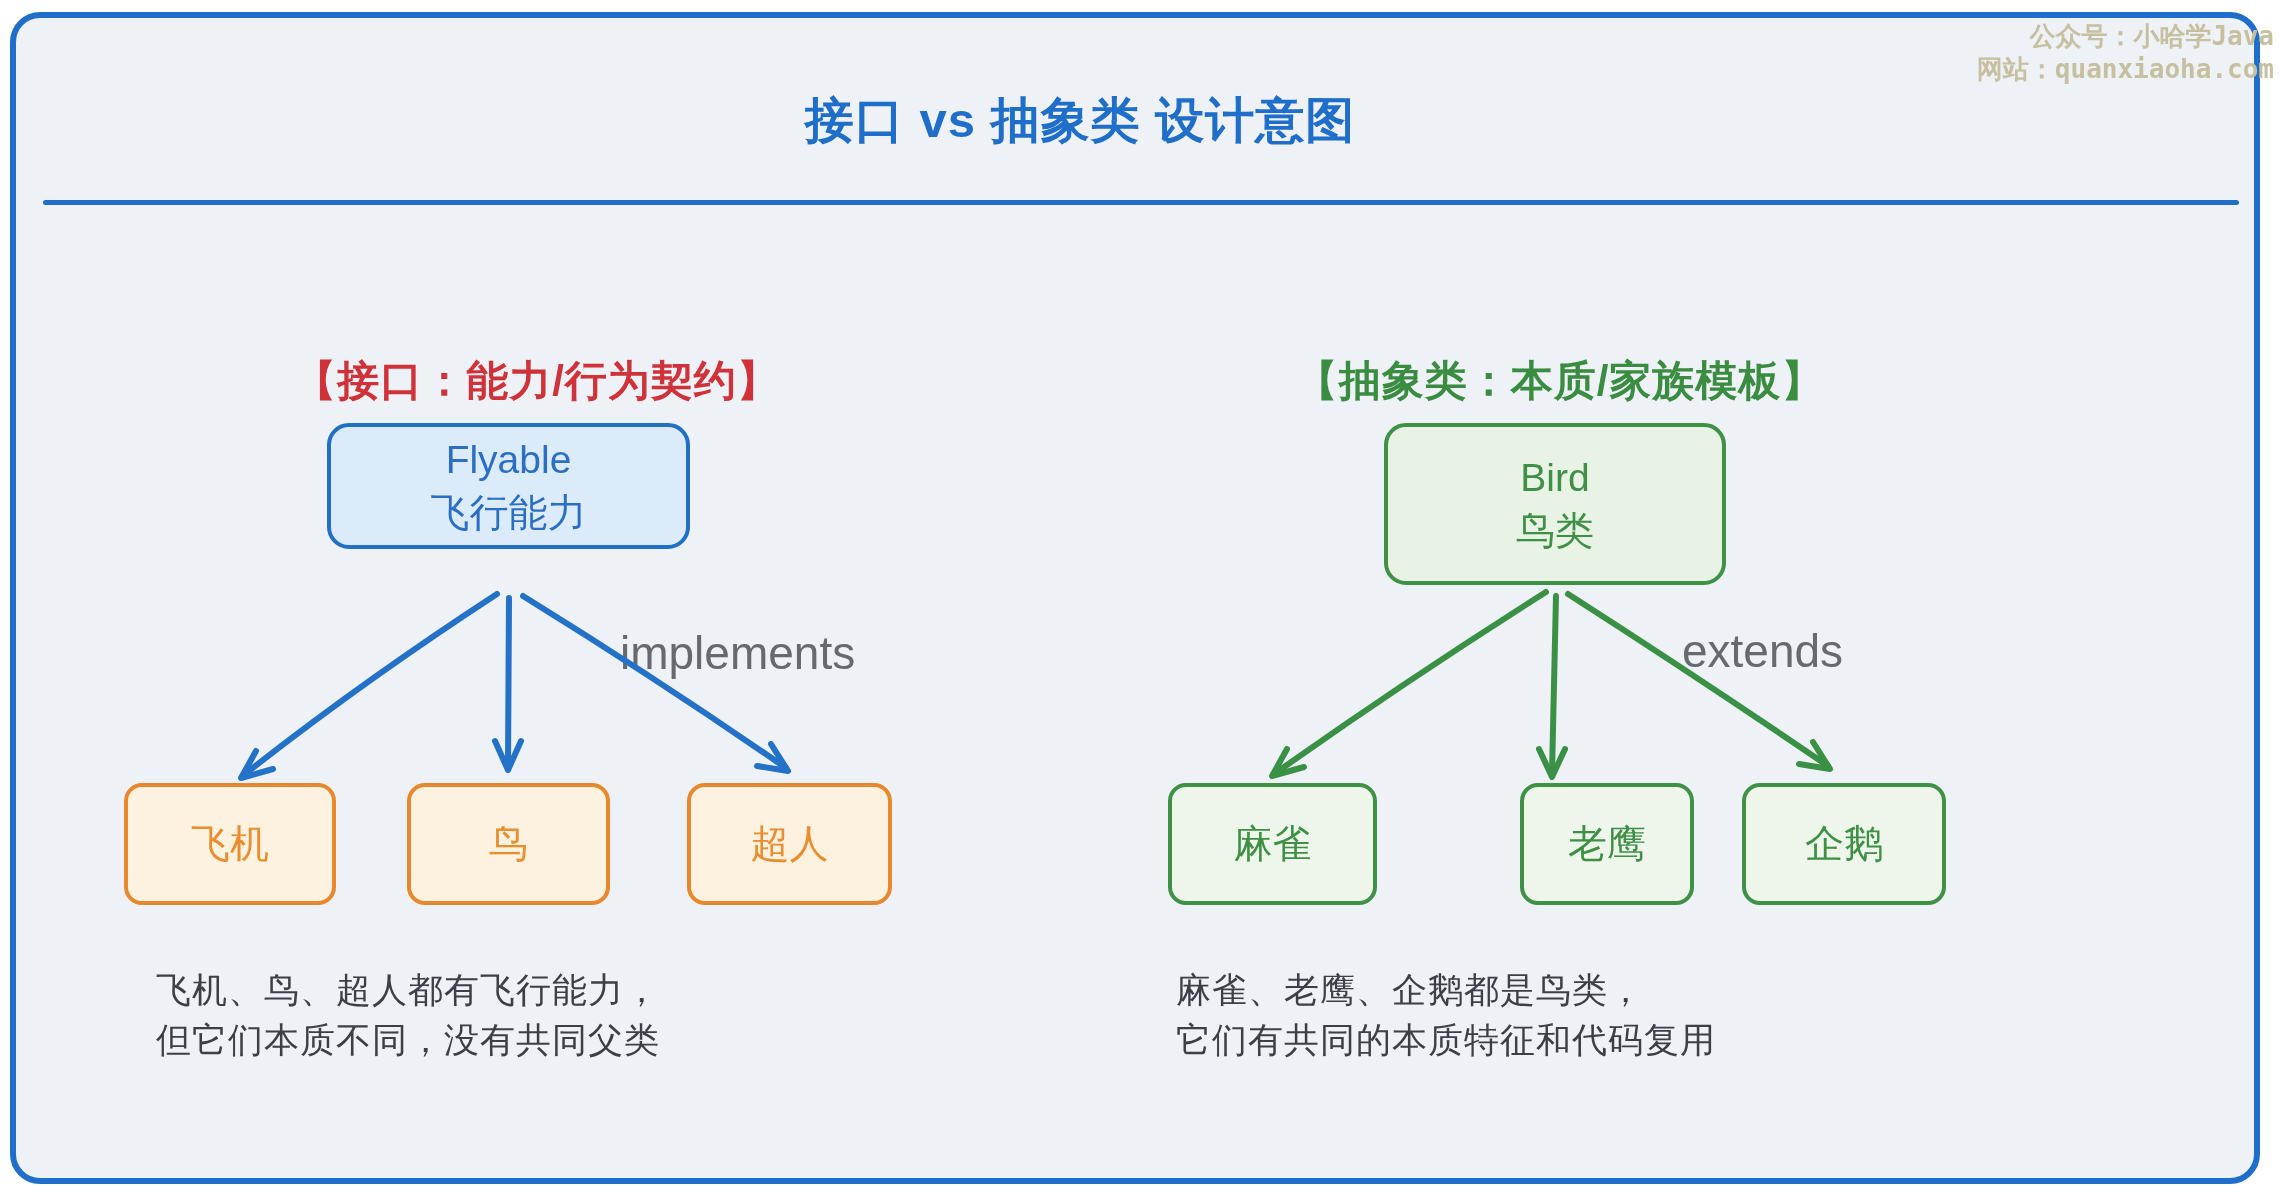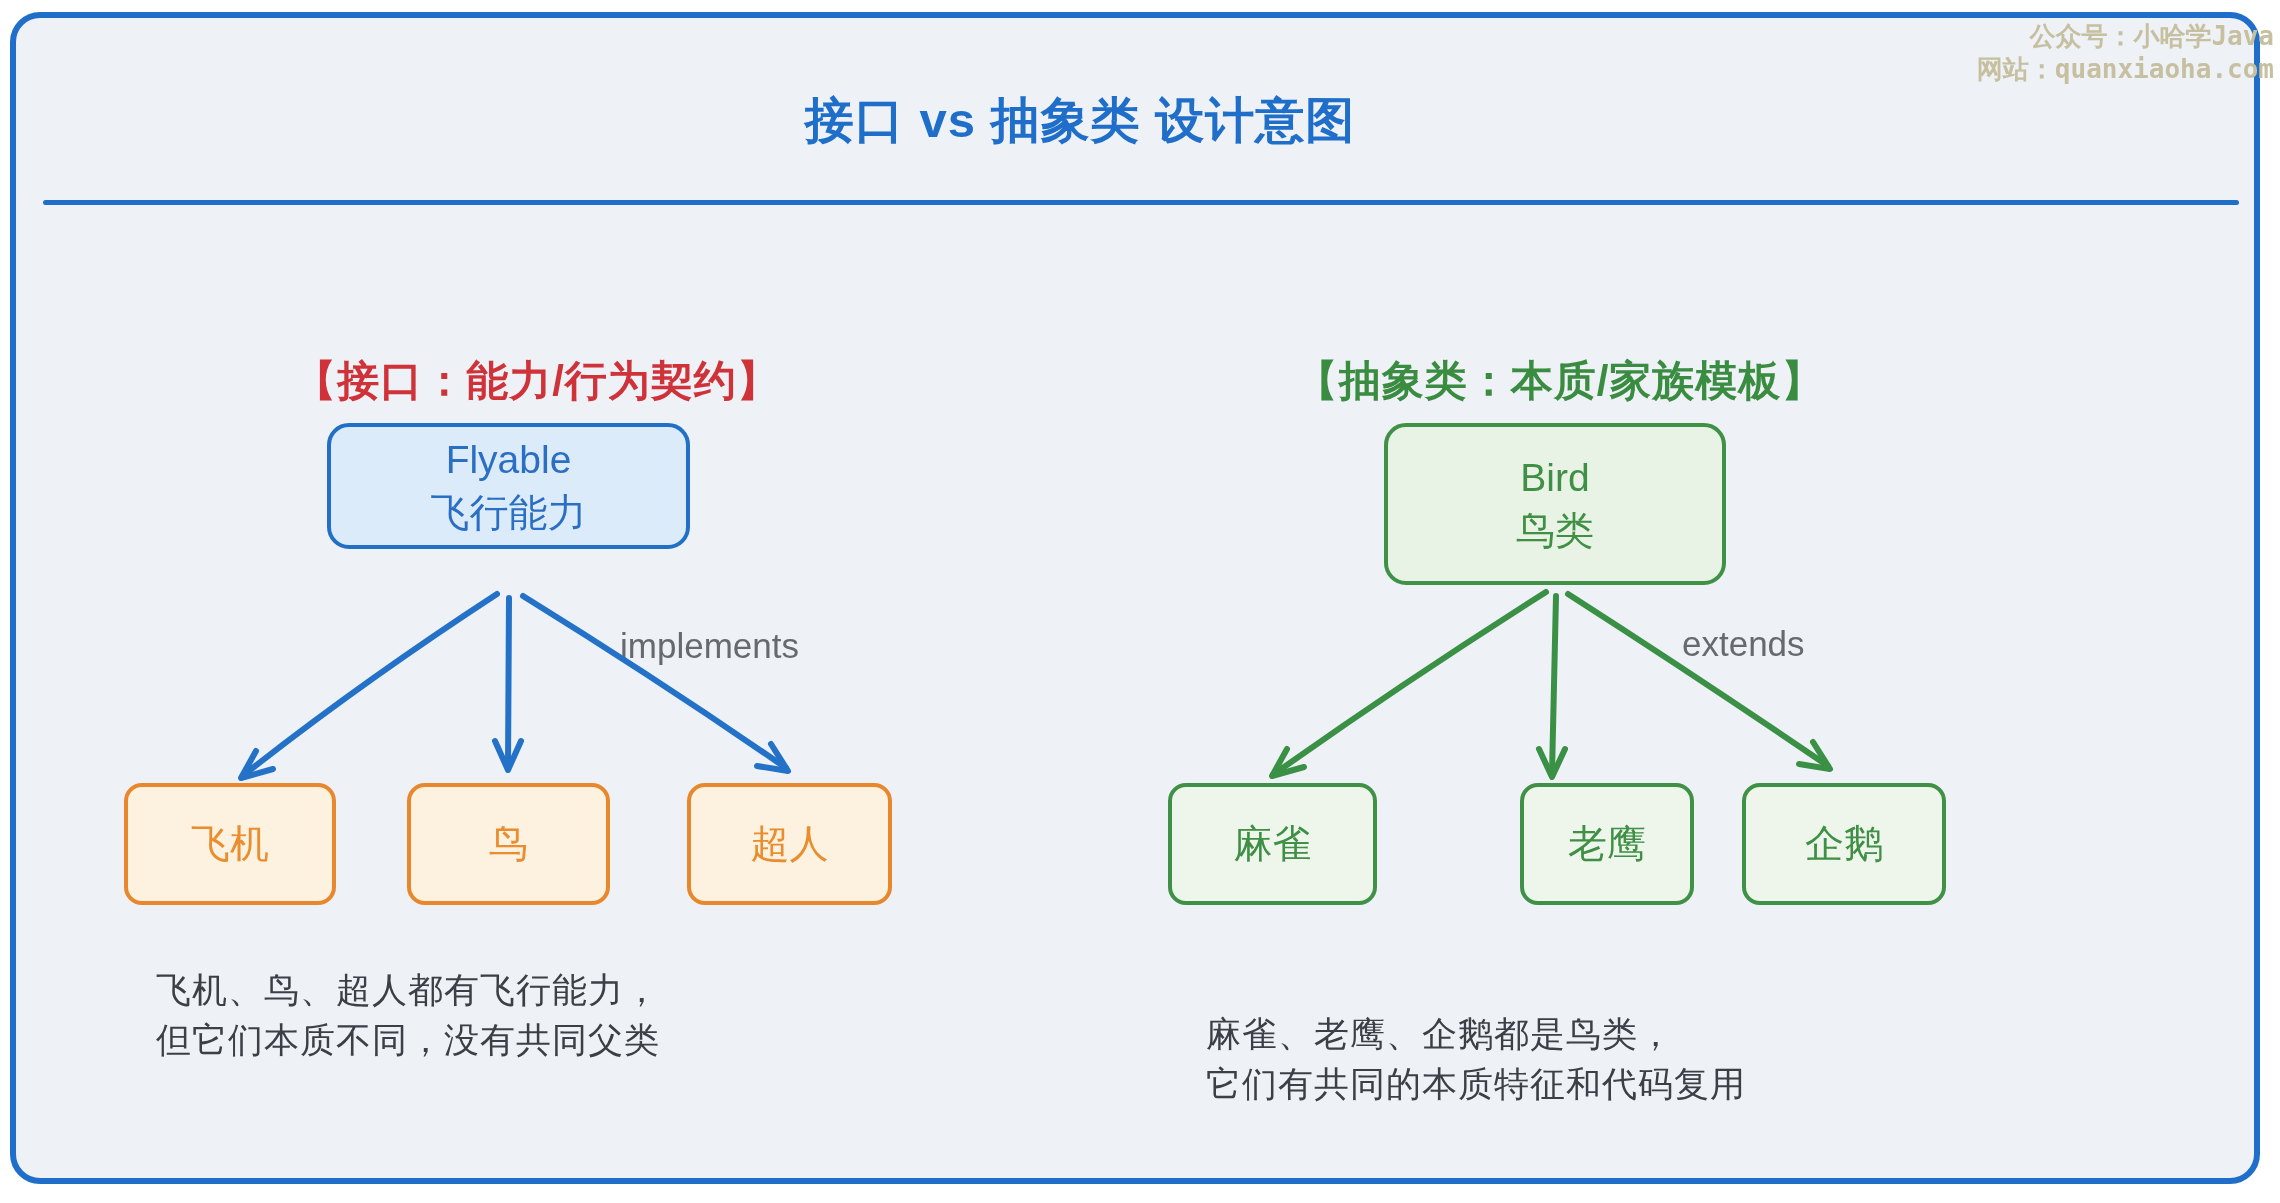--- a/index.html
+++ b/index.html
@@ -57,34 +57,34 @@
     background:var(--green-fill-light);border:4px solid var(--green-border);
     color:var(--green-text);
   }
   .child.c1{left:124px;width:212px;}
   .child.c2{left:407px;width:203px;}
   .child.c3{left:687px;width:205px;}
   .child.c4{left:1168px;width:209px;}
   .child.c5{left:1520px;width:174px;}
   .child.c6{left:1742px;width:204px;}
   .edge-label{
-    position:absolute;font-size:35px;color:var(--gray-label);
+    position:absolute;font-size:46px;color:var(--gray-label);
   }
   .edge-label.impl{left:620px;top:626px;}
   .edge-label.ext{left:1682px;top:624px;}
   .arrows{position:absolute;left:0;top:0;width:2280px;height:1203px;pointer-events:none;}
   .arrows path{fill:none;stroke-width:6px;stroke-linecap:round;stroke-linejoin:round;}
   .arrows .blue path{stroke:var(--arrow-blue);}
   .arrows .green path{stroke:var(--arrow-green);}
   .note{
     position:absolute;top:965px;font-size:35px;line-height:50px;
     color:var(--note-text);letter-spacing:1px;
   }
   .note.left{left:156px;}
-  .note.right{left:1206px;margin-top:44px;}
+  .note.right{left:1176px;}
 </style>
 </head>
 <body>
 
 <div class="canvas">
   <div class="panel"></div>
 
   <div class="watermark">
     <div>公众号：小哈学Java</div>
     <div>网站：quanxiaoha.com</div>

